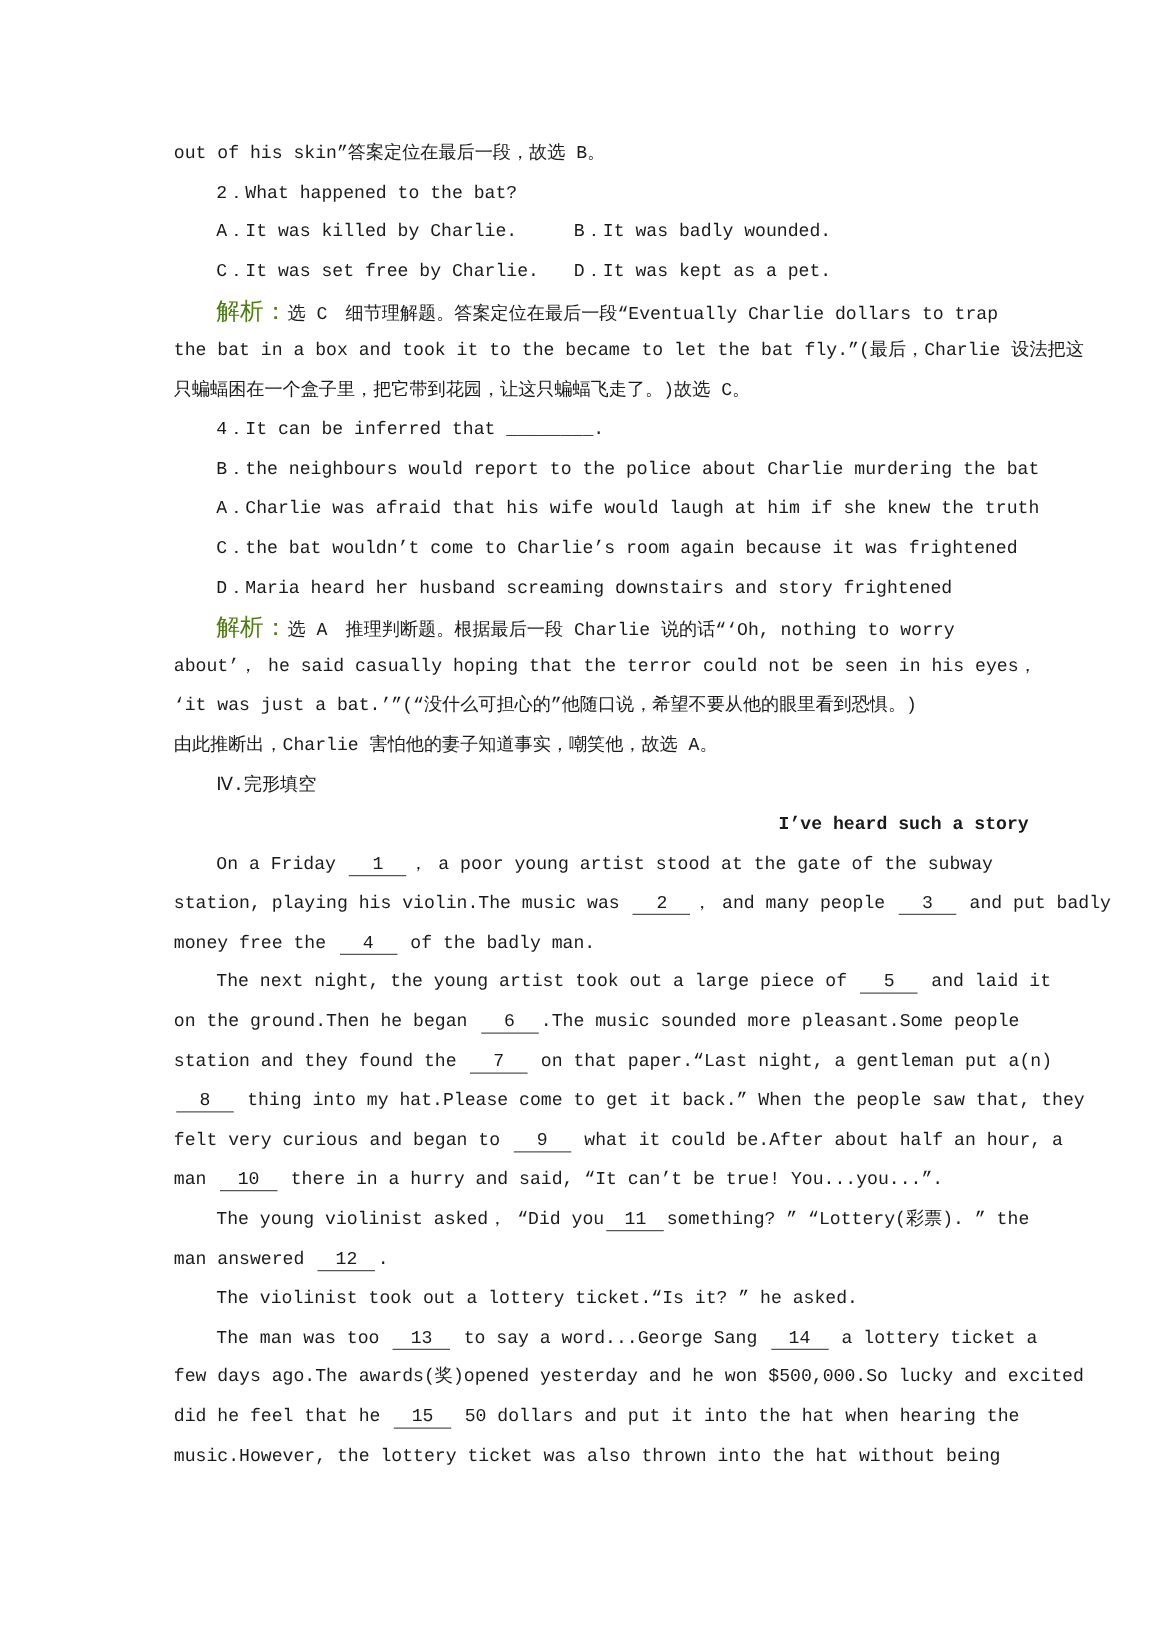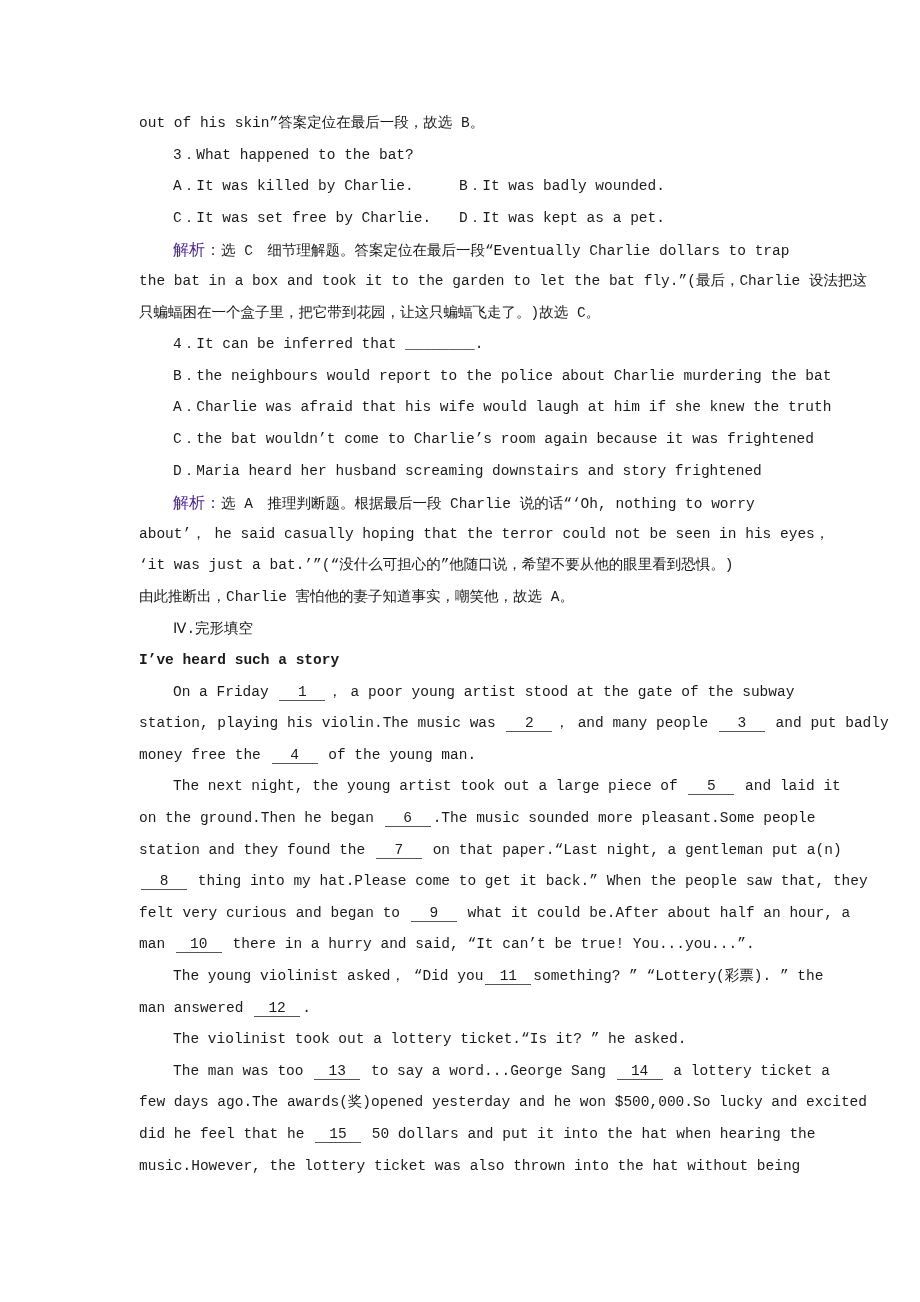--- a/index.html
+++ b/index.html
@@ -2,44 +2,44 @@
 <html><head>
 <meta charset="utf-8">
 <style>
   html, body { margin: 0; padding: 0; background: #ffffff; }
   body { width: 920px; height: 1302px; position: relative; overflow: hidden;
          font-family: "Liberation Mono", "DejaVu Sans Mono", monospace; color: #1a1a1a; }
   .page { position: absolute; left: 139px; top: 108px; width: 684px; }
   .line { height: 31.6px; line-height: 31.6px; font-size: 14.5px; white-space: nowrap;
           letter-spacing: 0px; overflow: visible; }
   .indent { padding-left: 34px; }
-  .label { color: #4c1d95; font-family: "DejaVu Sans", sans-serif; font-size: 16px; }
-  .title { text-align: left; font-weight: bold; }
+  .label { color: #4d7c0f; font-family: "DejaVu Sans", sans-serif; font-size: 19px; }
+  .title { text-align: right; font-weight: bold; }
   .blank { display: inline-block; min-width: 46px; text-align: center;
            border-bottom: 1px solid #555; line-height: 16px; margin: 0 2px; }
   .opt-col { display: inline-block; width: 286px; }
 </style>
 </head>
 <body>
 
 <div class="page">
 
   <div class="line">out of his skin”答案定位在最后一段，故选 B。</div>
 
-  <div class="line indent">3．What happened to the bat?</div>
+  <div class="line indent">2．What happened to the bat?</div>
   <div class="line indent">
     <span class="opt-col">A．It was killed by Charlie.</span><span>B．It was badly wounded.</span>
   </div>
   <div class="line indent">
     <span class="opt-col">C．It was set free by Charlie.</span><span>D．It was kept as a pet.</span>
   </div>
   <div class="line indent">
     <span class="label">解析：</span><span>选 C　细节理解题。答案定位在最后一段“Eventually Charlie dollars to trap</span>
   </div>
-  <div class="line">the bat in a box and took it to the garden to let the bat fly.”(最后，Charlie 设法把这</div>
+  <div class="line">the bat in a box and took it to the became to let the bat fly.”(最后，Charlie 设法把这</div>
   <div class="line">只蝙蝠困在一个盒子里，把它带到花园，让这只蝙蝠飞走了。)故选 C。</div>
 
   <div class="line indent">4．It can be inferred that ________.</div>
   <div class="line indent">B．the neighbours would report to the police about Charlie murdering the bat</div>
   <div class="line indent">A．Charlie was afraid that his wife would laugh at him if she knew the truth</div>
   <div class="line indent">C．the bat wouldn’t come to Charlie’s room again because it was frightened</div>
   <div class="line indent">D．Maria heard her husband screaming downstairs and story frightened</div>
   <div class="line indent">
     <span class="label">解析：</span><span>选 A　推理判断题。根据最后一段 Charlie 说的话“‘Oh, nothing to worry</span>
   </div>
@@ -50,21 +50,21 @@
   <div class="line indent">Ⅳ.完形填空</div>
   <div class="line title">I’ve heard such a story</div>
 
   <div class="line indent">
     <span>On a Friday </span><span class="blank">1</span><span>，  a poor young artist stood at the gate of the subway</span>
   </div>
   <div class="line">
     <span>station, playing his violin.The music was </span><span class="blank">2</span><span>，  and many people </span><span class="blank">3</span><span> and put badly</span>
   </div>
   <div class="line">
-    <span>money free the </span><span class="blank">4</span><span> of the young man.</span>
+    <span>money free the </span><span class="blank">4</span><span> of the badly man.</span>
   </div>
   <div class="line indent">
     <span>The next night, the young artist took out a large piece of </span><span class="blank">5</span><span> and laid it</span>
   </div>
   <div class="line">
     <span>on the ground.Then he began </span><span class="blank">6</span><span>.The music sounded more pleasant.Some people</span>
   </div>
   <div class="line">
     <span>station and they found the </span><span class="blank">7</span><span> on that paper.“Last night, a gentleman put a(n)</span>
   </div>

